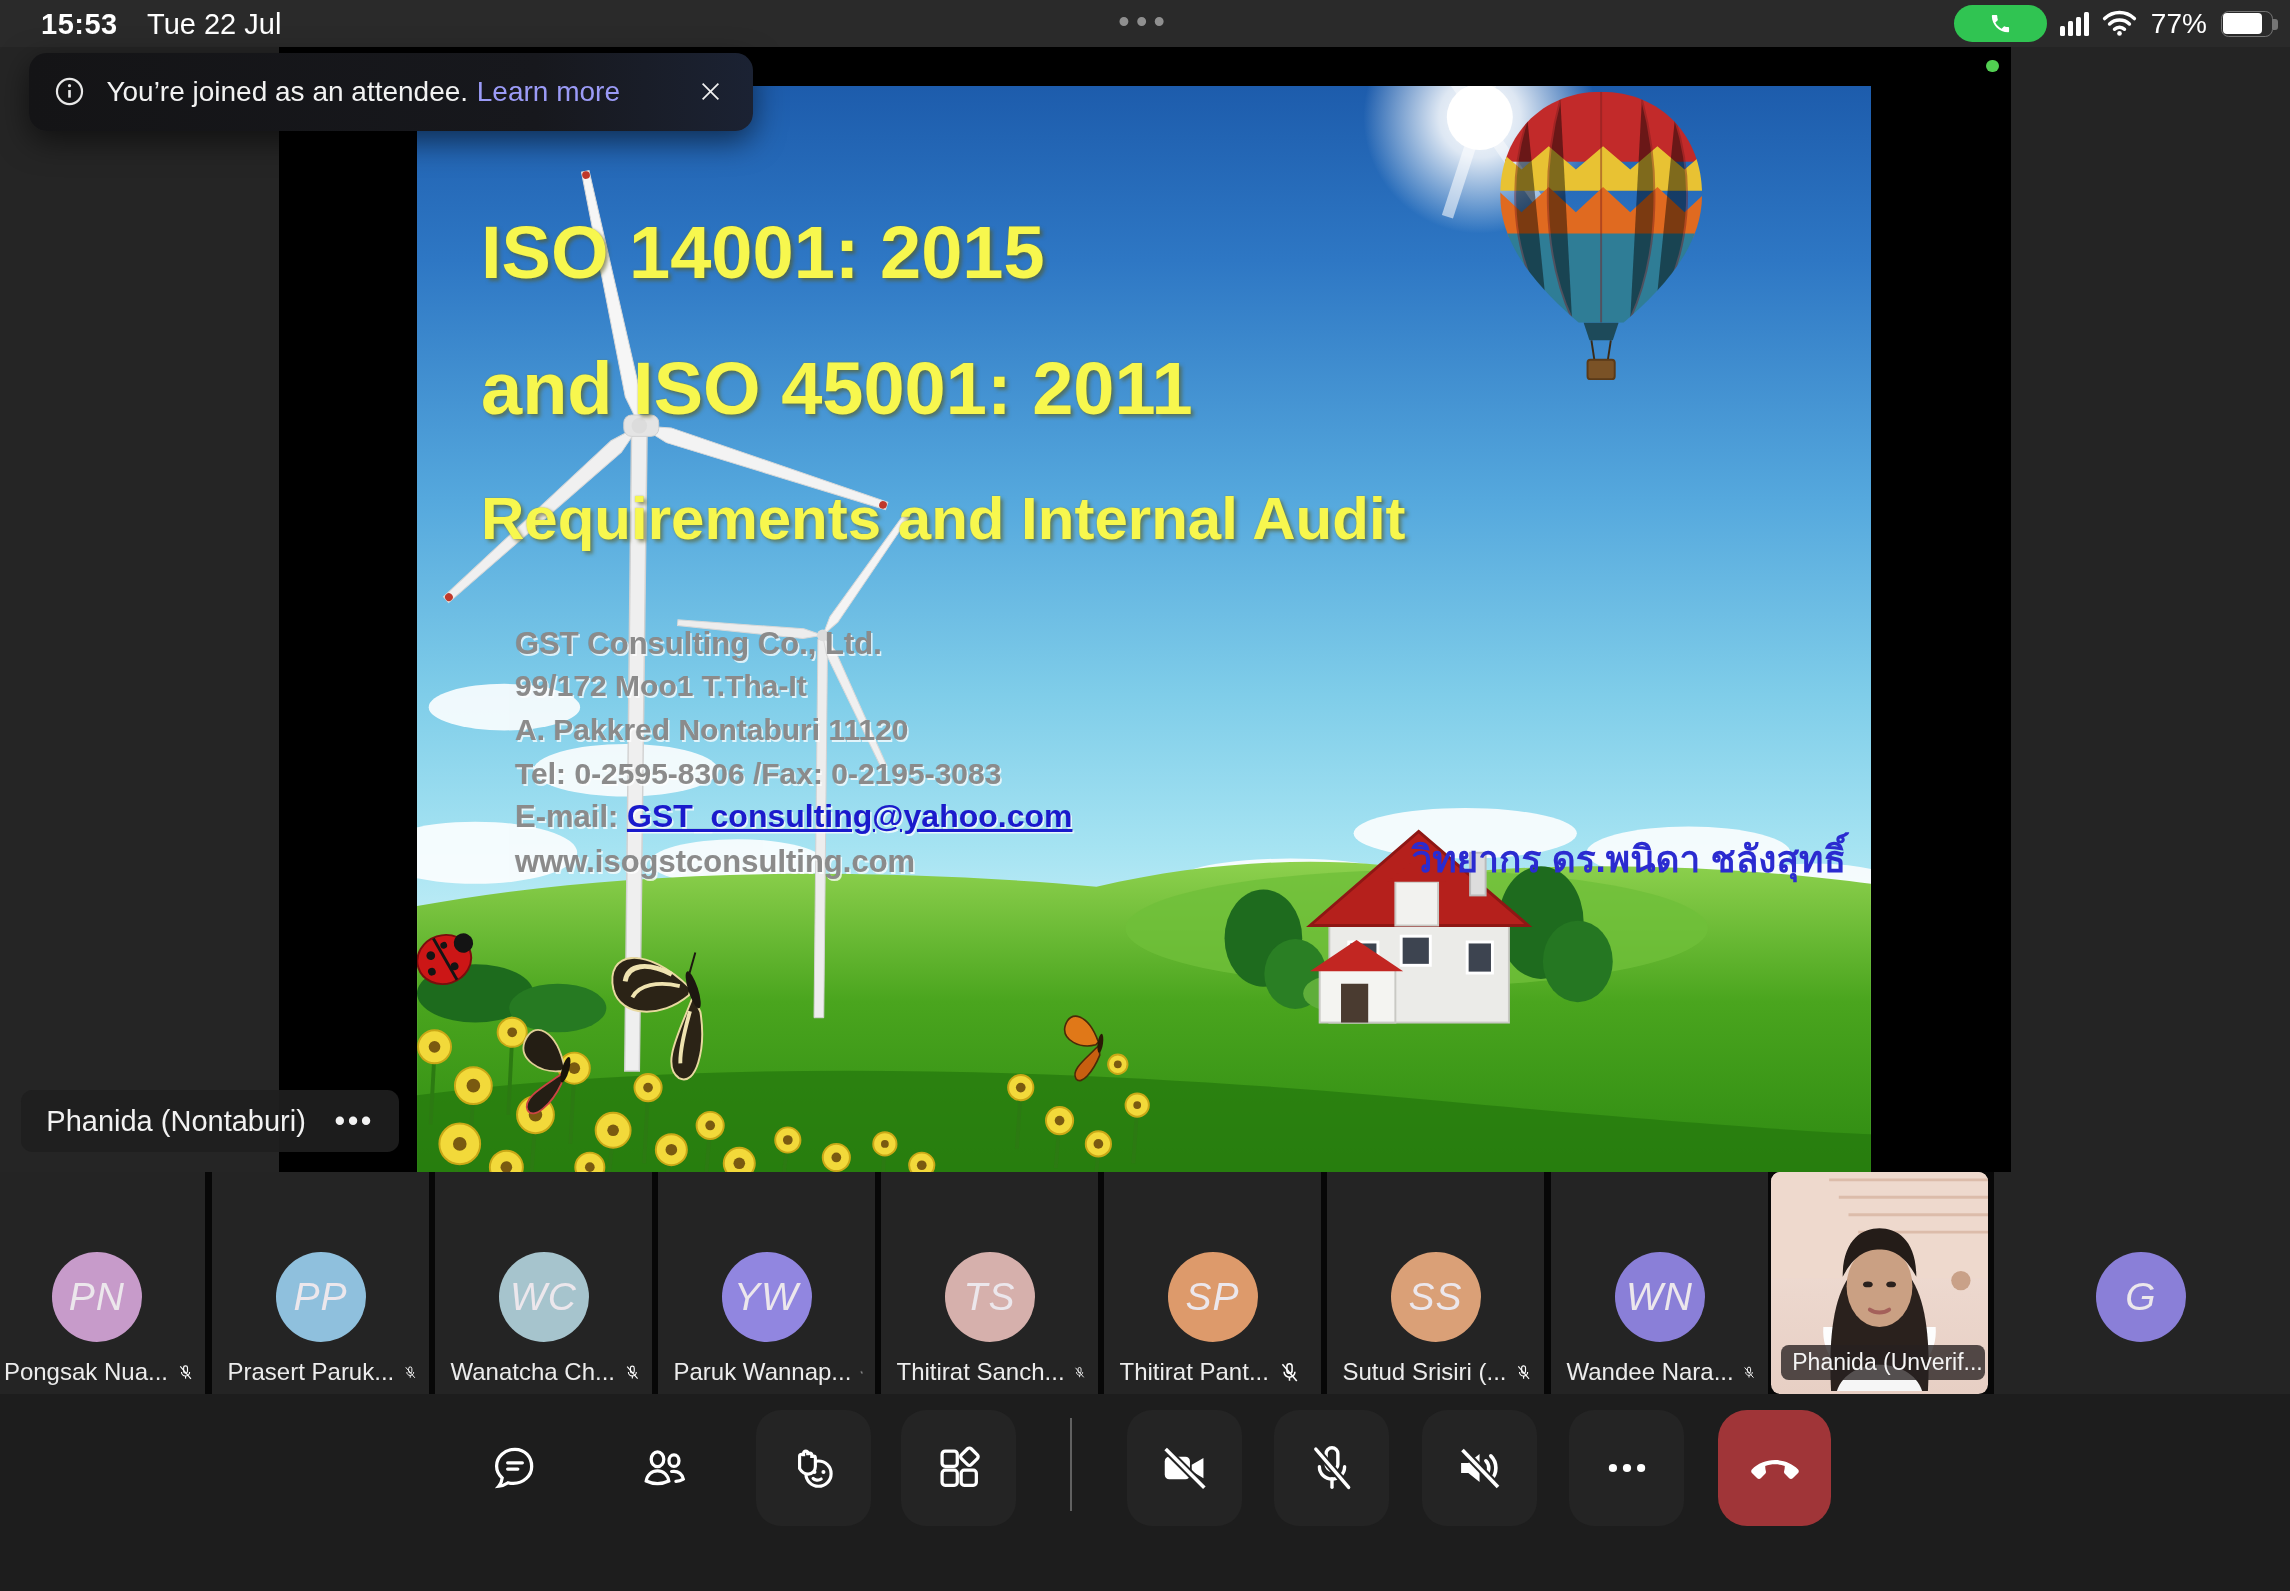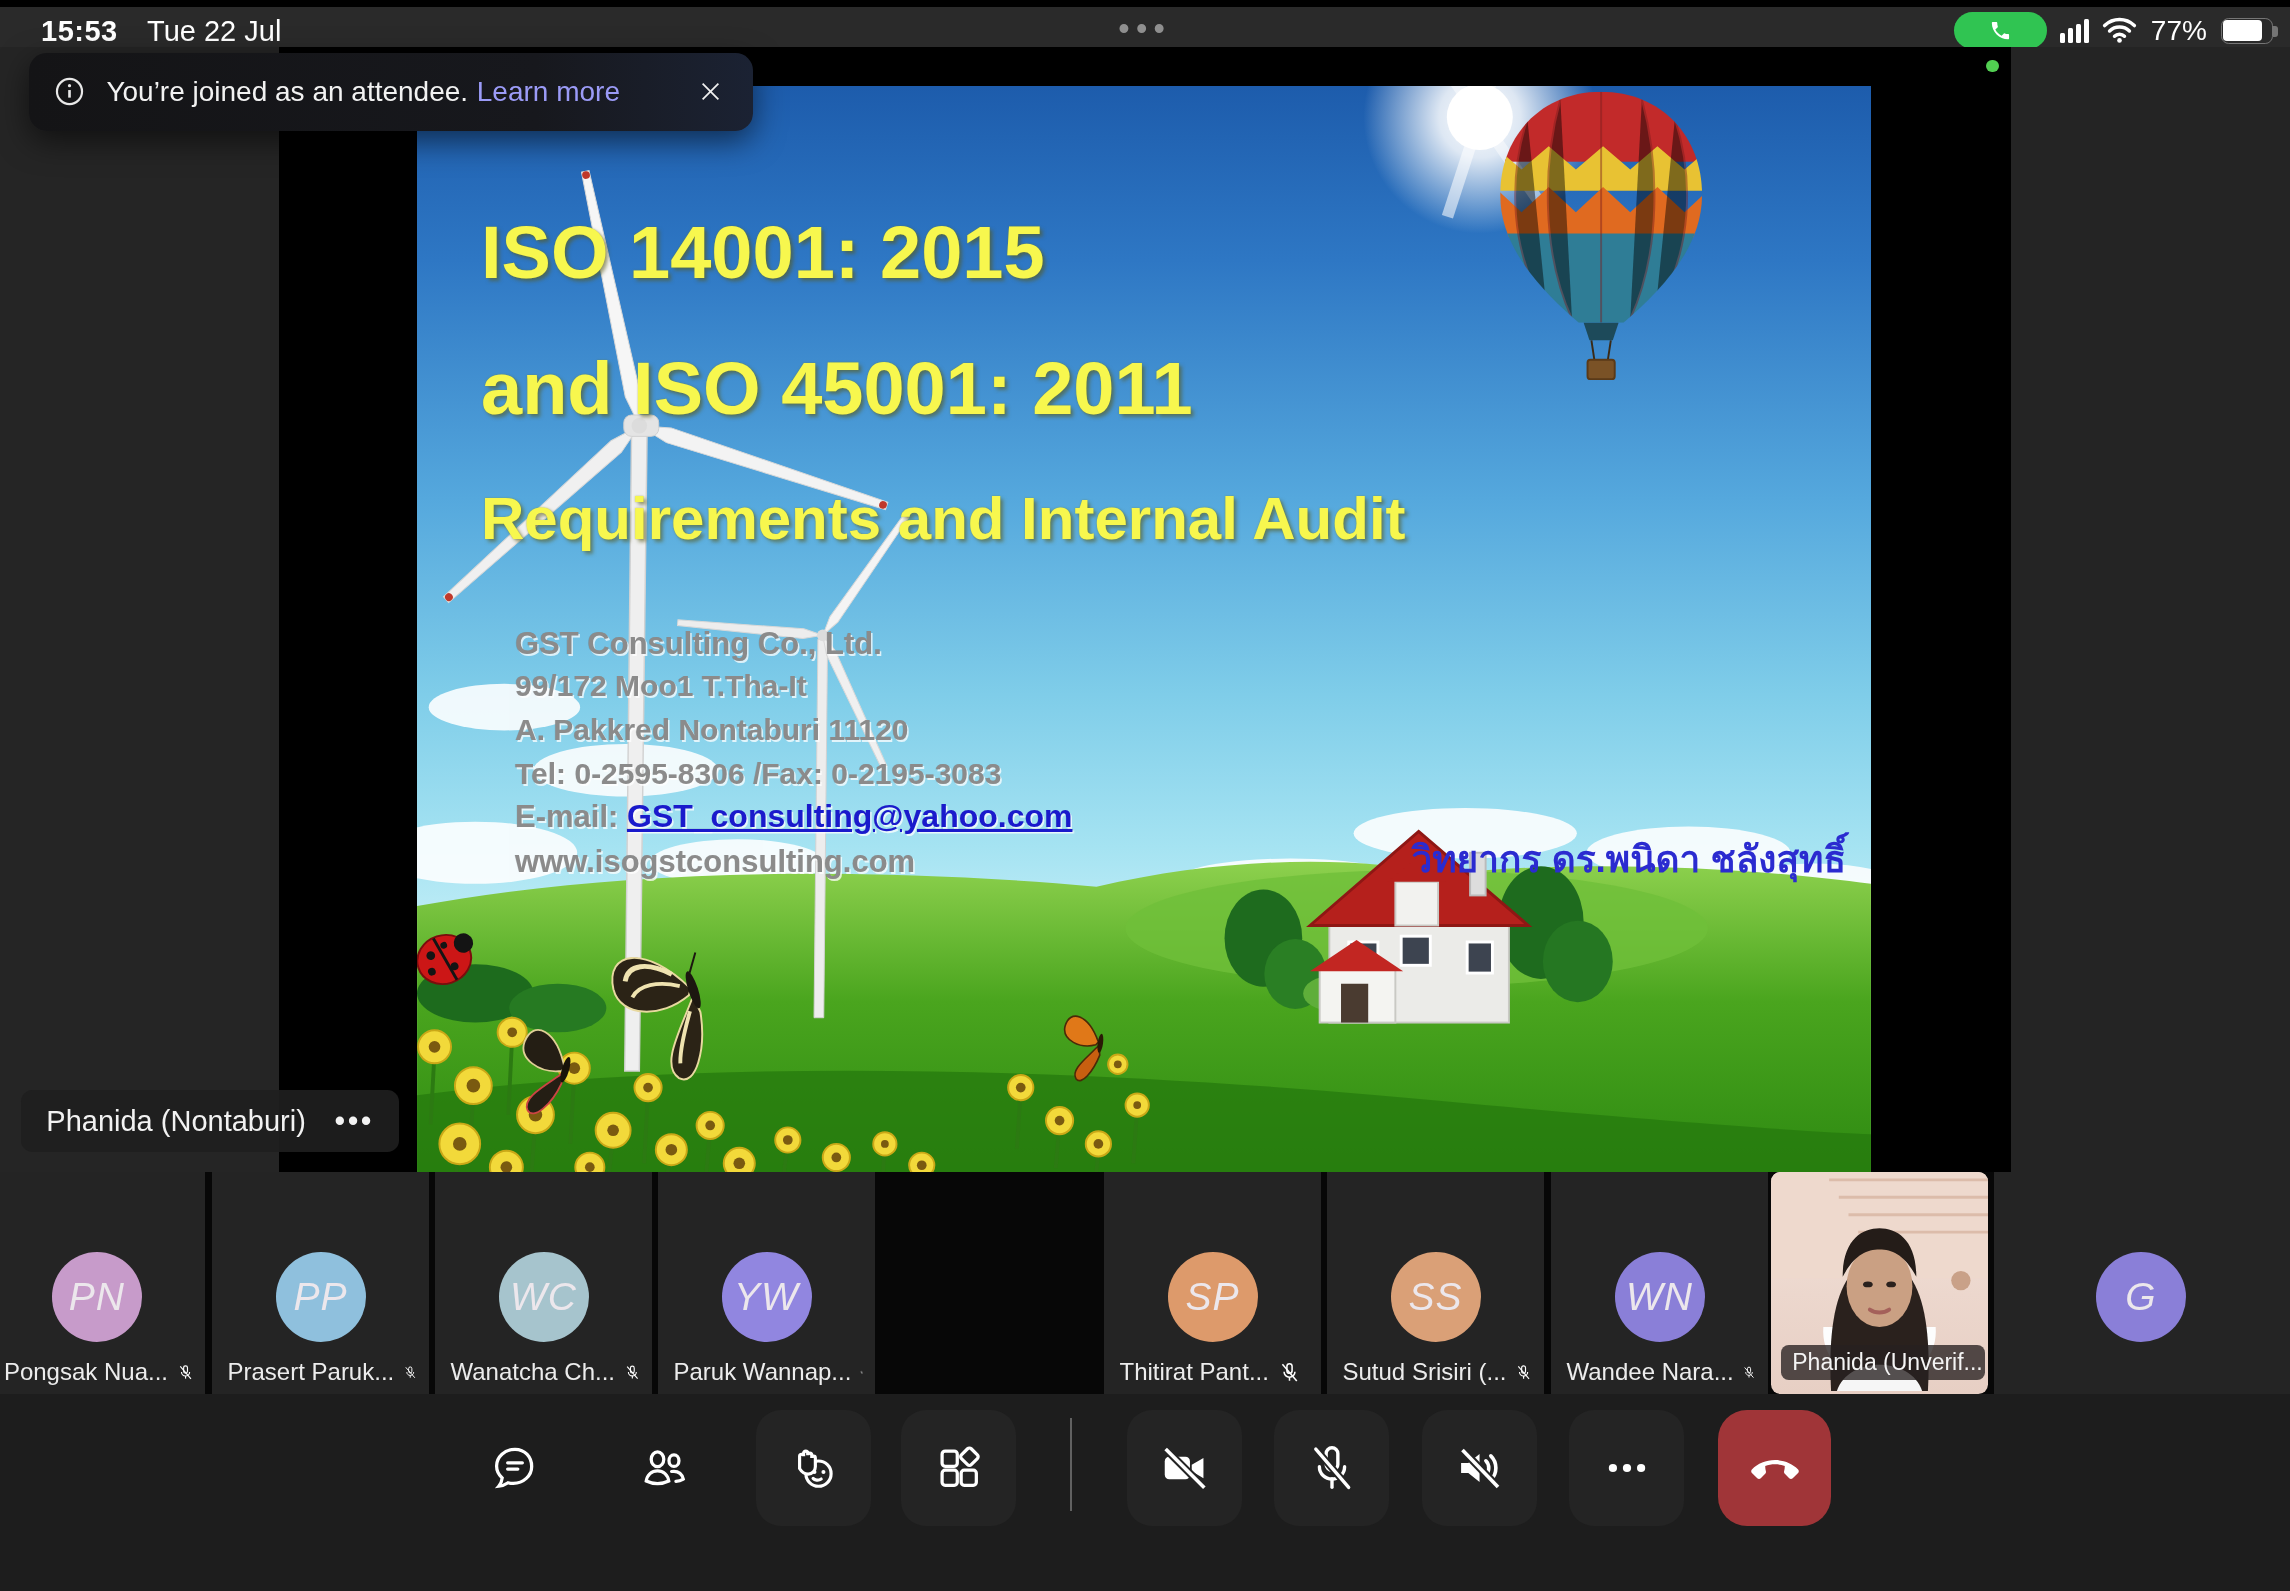--- a/index.html
+++ b/index.html
@@ -1,20 +1,20 @@
 <!DOCTYPE html>
 <html><head>
 <meta charset="utf-8">
 <style>
   * { margin:0; padding:0; box-sizing:border-box; }
   html,body { width:2290px; height:1591px; background:#000; overflow:hidden;
               font-family:"Liberation Sans", sans-serif; }
 
   
-  #statusbar { position:absolute; left:0; top:7px; width:2290px; height:47px;
+  #statusbar { position:absolute; left:0; top:0; width:2290px; height:47px;
                background:#2a2a2a; color:#fff; }
   #sb-time { position:absolute; left:41px; top:7.8px; font-size:29px; font-weight:bold; letter-spacing:0.5px;}
   #sb-date { position:absolute; left:147px; top:7.8px; font-size:29px; font-weight:normal;}
   #sb-dots { position:absolute; left:0; right:0; top:3.9px; text-align:center;
              color:#8f8f8f; font-size:31px; letter-spacing:6.8px; font-weight:bold;}
   #sb-right { position:absolute; right:17.5px; top:0; height:47px; display:flex; align-items:center; gap:13.6px;}
   #phone-pill { width:93px; height:37px; border-radius:18.4px; background:#30c452;
                 display:flex; align-items:center; justify-content:center; }
   .sigbars { display:flex; align-items:flex-end; gap:2.9px; height:25px; }
   .sigbars div { width:4.9px; background:#fff; border-radius:1.5px; }
@@ -448,20 +448,32 @@
         <span>Paruk Wannap...</span>
       <svg width="23" height="23" viewBox="0 0 24 24" fill="none" stroke="#fff" stroke-width="1.6">
           <rect x="9.3" y="2.8" width="5.4" height="10" rx="2.7"></rect>
           <path d="M6.3 11.3c0 3.1 2.5 5.6 5.7 5.6s5.7-2.5 5.7-5.6"></path>
           <line x1="12" y1="17" x2="12" y2="20.6"></line>
           <line x1="4.6" y1="3.4" x2="19.6" y2="20.8"></line>
         </svg>
     </div>
   </div>
 
+  <div class="tile" style="left:881px">
+    <div class="avatar" style="background-color: rgb(214, 176, 172);">TS</div>
+    <div class="namerow">
+        <span>Thitirat Sanch...</span>
+      <svg width="23" height="23" viewBox="0 0 24 24" fill="none" stroke="#fff" stroke-width="1.6">
+          <rect x="9.3" y="2.8" width="5.4" height="10" rx="2.7"></rect>
+          <path d="M6.3 11.3c0 3.1 2.5 5.6 5.7 5.6s5.7-2.5 5.7-5.6"></path>
+          <line x1="12" y1="17" x2="12" y2="20.6"></line>
+          <line x1="4.6" y1="3.4" x2="19.6" y2="20.8"></line>
+        </svg>
+    </div>
+  </div>
 
   <div class="tile" style="left:1104px">
     <div class="avatar" style="background-color: rgb(221, 154, 107);">SP</div>
     <div class="namerow">
         <span>Thitirat Pant...</span>
       <svg width="23" height="23" viewBox="0 0 24 24" fill="none" stroke="#fff" stroke-width="1.6">
           <rect x="9.3" y="2.8" width="5.4" height="10" rx="2.7"></rect>
           <path d="M6.3 11.3c0 3.1 2.5 5.6 5.7 5.6s5.7-2.5 5.7-5.6"></path>
           <line x1="12" y1="17" x2="12" y2="20.6"></line>
           <line x1="4.6" y1="3.4" x2="19.6" y2="20.8"></line>

